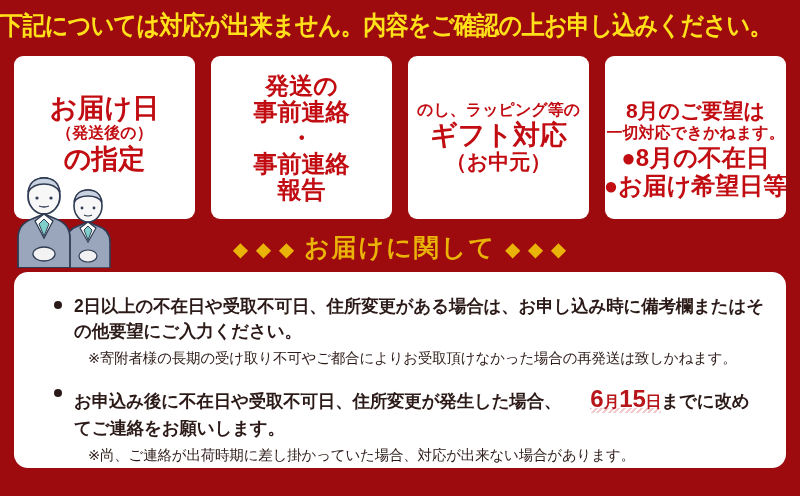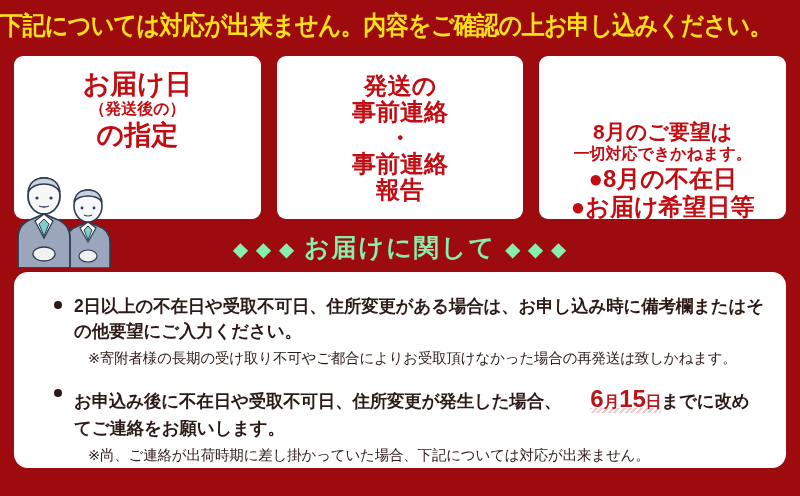--- a/index.html
+++ b/index.html
@@ -36,41 +36,41 @@
     align-items:center; justify-content:center;
     overflow:hidden;
   }
   .box-line { color:#c10d12; font-weight:bold; text-align:center;
               line-height:1.05; white-space:nowrap; }
   .sz-xl { font-size:27px; }
   .sz-lg { font-size:24px; }
   .sz-md { font-size:21px; }
   .sz-sm { font-size:16px; }
 
-  .box1 { justify-content:flex-start; padding-top:14px; }
+  .box1 { justify-content:flex-start; padding-top:38px; }
   .box1 .box-line + .box-line { margin-top:3px; }
   .box2 .box-line + .box-line { margin-top:1px; }
   .box3 .box-line + .box-line { margin-top:2px; }
-  .box4 { justify-content:flex-end; padding-top:24px; }
+  .box4 { justify-content:center; padding-top:24px; }
   .box4 .box-line + .box-line { margin-top:3px; }
   .box4 .bullet-line { text-align:left; font-size:24px; margin-top:6px; }
 
   
   .people {
     position:absolute; left:14px; top:172px;
     width:108px; height:96px; z-index:5; pointer-events:none;
   }
 
   
   .section-band {
     position:absolute; left:0; top:224px; width:800px; height:46px;
     display:flex; align-items:center; justify-content:center;
   }
   .section-title {
-    color:#86efac; font-size:25px; font-weight:bold;
+    color:#eab308; font-size:25px; font-weight:bold;
     letter-spacing:2px; white-space:nowrap;
   }
   .section-title .dia { font-size:20px; letter-spacing:1px; }
 
   
   .panel {
     position:absolute; left:14px; top:272px;
     width:772px; height:196px;
     background:#ffffff; border-radius:14px;
     padding:22px 22px 0 38px;
@@ -121,20 +121,25 @@
     </div>
 
     <div class="box box2">
       <div class="box-line sz-lg">発送の</div>
       <div class="box-line sz-lg">事前連絡</div>
       <div class="box-line sz-lg">・</div>
       <div class="box-line sz-lg">事前連絡</div>
       <div class="box-line sz-lg">報告</div>
     </div>
 
+    <div class="box box3">
+      <div class="box-line sz-sm">のし、ラッピング等の</div>
+      <div class="box-line sz-xl">ギフト対応</div>
+      <div class="box-line sz-md">（お中元）</div>
+    </div>
 
     <div class="box box4">
       <div class="box-line sz-md">8月のご要望は</div>
       <div class="box-line sz-sm">一切対応できかねます。</div>
       <div class="box-line bullet-line">●8月の不在日</div>
       <div class="box-line bullet-line">●お届け希望日等</div>
     </div>
   </div>
 
   <div class="people">
@@ -178,17 +183,17 @@
 
     <div class="item">
       <span class="dot"></span>
       <div class="item-main">2日以上の不在日や受取不可日、住所変更がある場合は、お申し込み時に備考欄またはその他要望にご入力ください。</div>
       <div class="item-note">※寄附者様の長期の受け取り不可やご都合によりお受取頂けなかった場合の再発送は致しかねます。</div>
     </div>
 
     <div class="item block2">
       <span class="dot"></span>
       <div class="item-main"><span>お申込み後に不在日や受取不可日、住所変更が発生した場合、</span><span class="hl"><span class="big">6</span><span class="small">月</span><span class="big">15</span><span class="small">日</span></span><span>までに改めてご連絡をお願いします。</span></div>
-      <div class="item-note">※尚、ご連絡が出荷時期に差し掛かっていた場合、下記については対応が出来ません。</div>
+      <div class="item-note">※尚、ご連絡が出荷時期に差し掛かっていた場合、対応が出来ない場合があります。</div>
     </div>
 
   </div>
 </div>
 
 </body></html>

